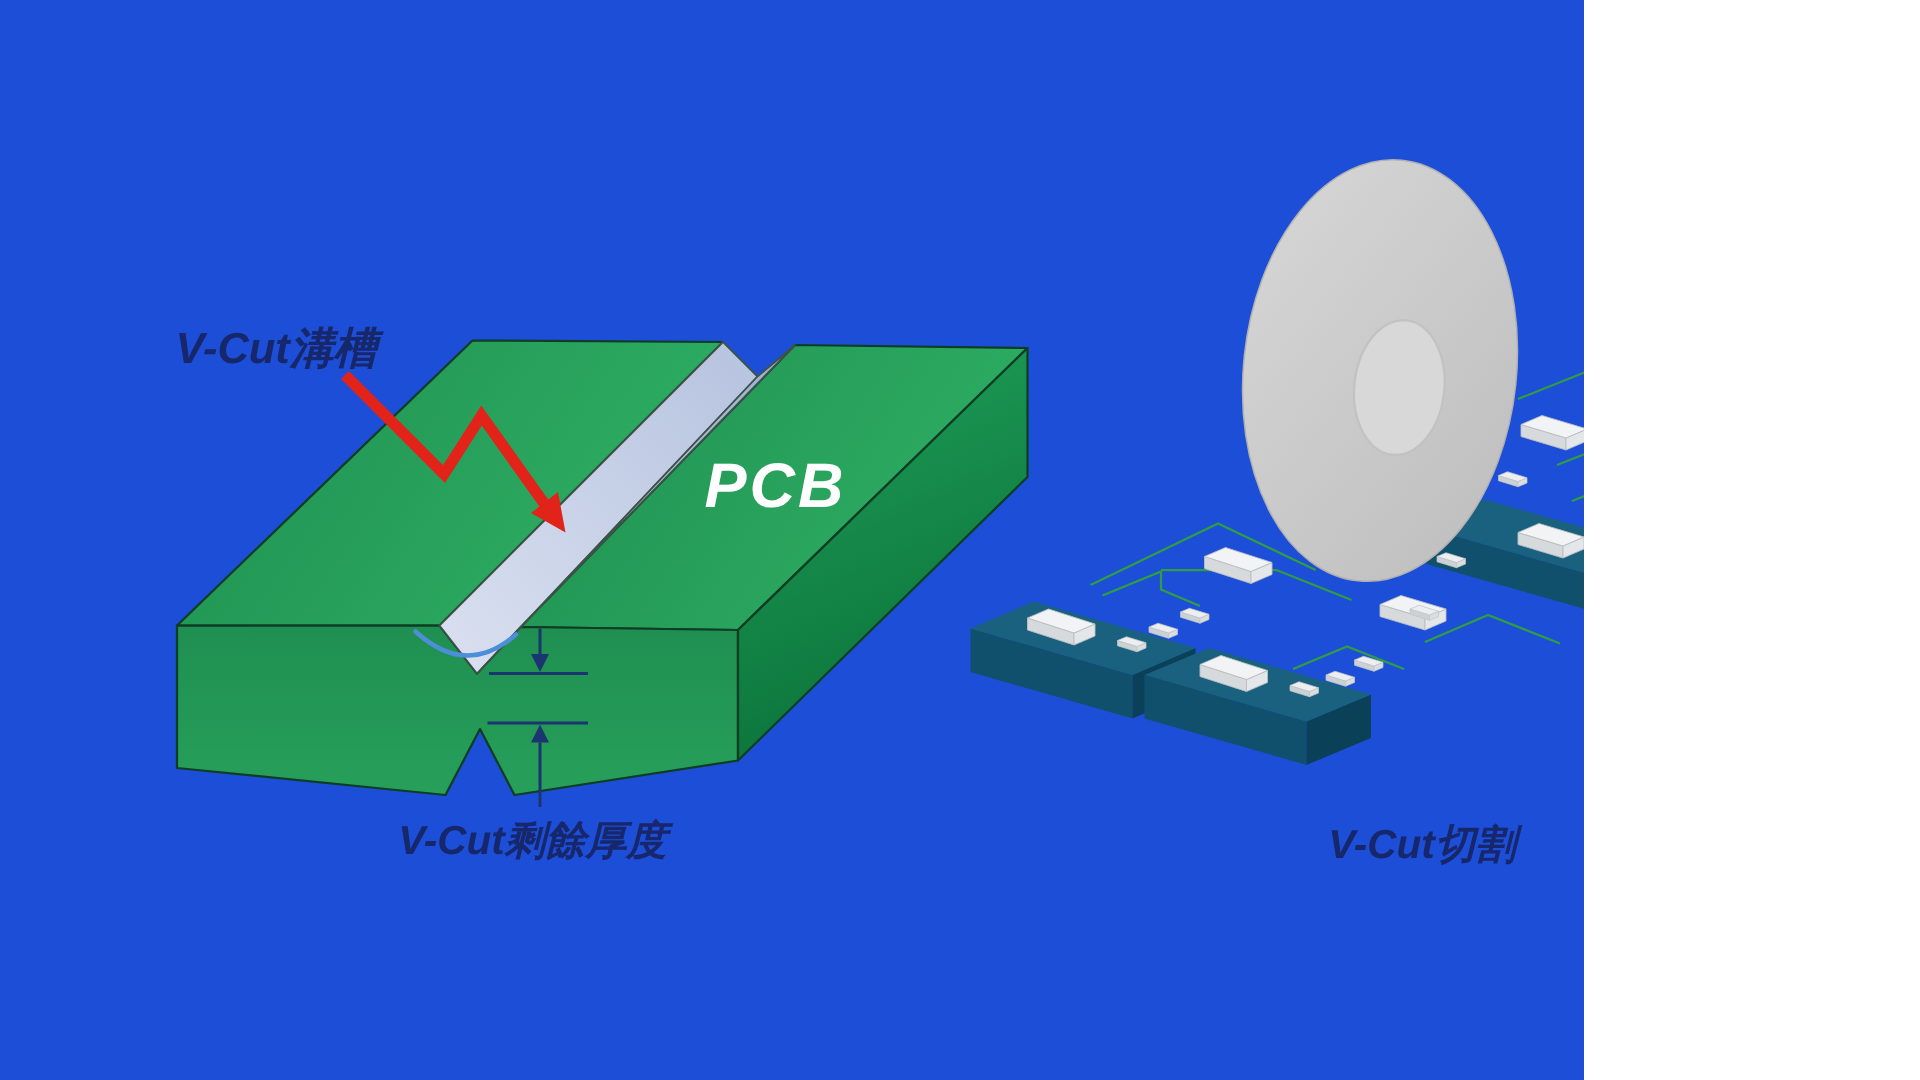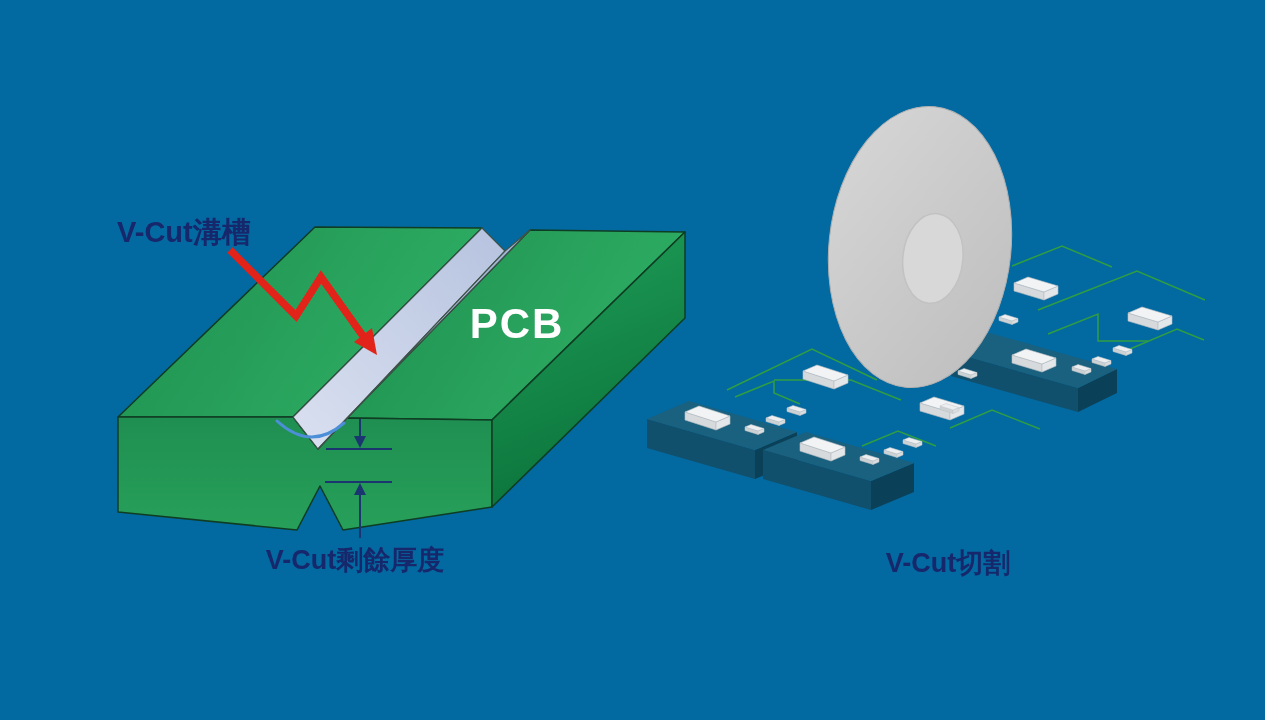--- a/index.html
+++ b/index.html
@@ -1,17 +1,17 @@
 <!DOCTYPE html>
 <html><head>
 <meta charset="utf-8">
 <style>
   html,body{margin:0;padding:0;background:#ffffff;}
-  .canvas{position:relative;width:1265px;height:720px;background:#0369a1;overflow:hidden;
-          font-family:"Liberation Sans","DejaVu Sans",sans-serif;}
+  .canvas{position:relative;width:1056px;height:720px;background:#1d4ed8;overflow:hidden;
+          font-family:"Liberation Sans","DejaVu Sans",sans-serif;font-style:italic;}
   .canvas svg{position:absolute;left:0;top:0;}
   text{user-select:none;}
   .lbl{font-weight:700;}
 </style>
 </head>
 <body>
 
 <div class="canvas">
 <svg width="1280" height="720" viewBox="0 0 1280 720">
   <defs>

